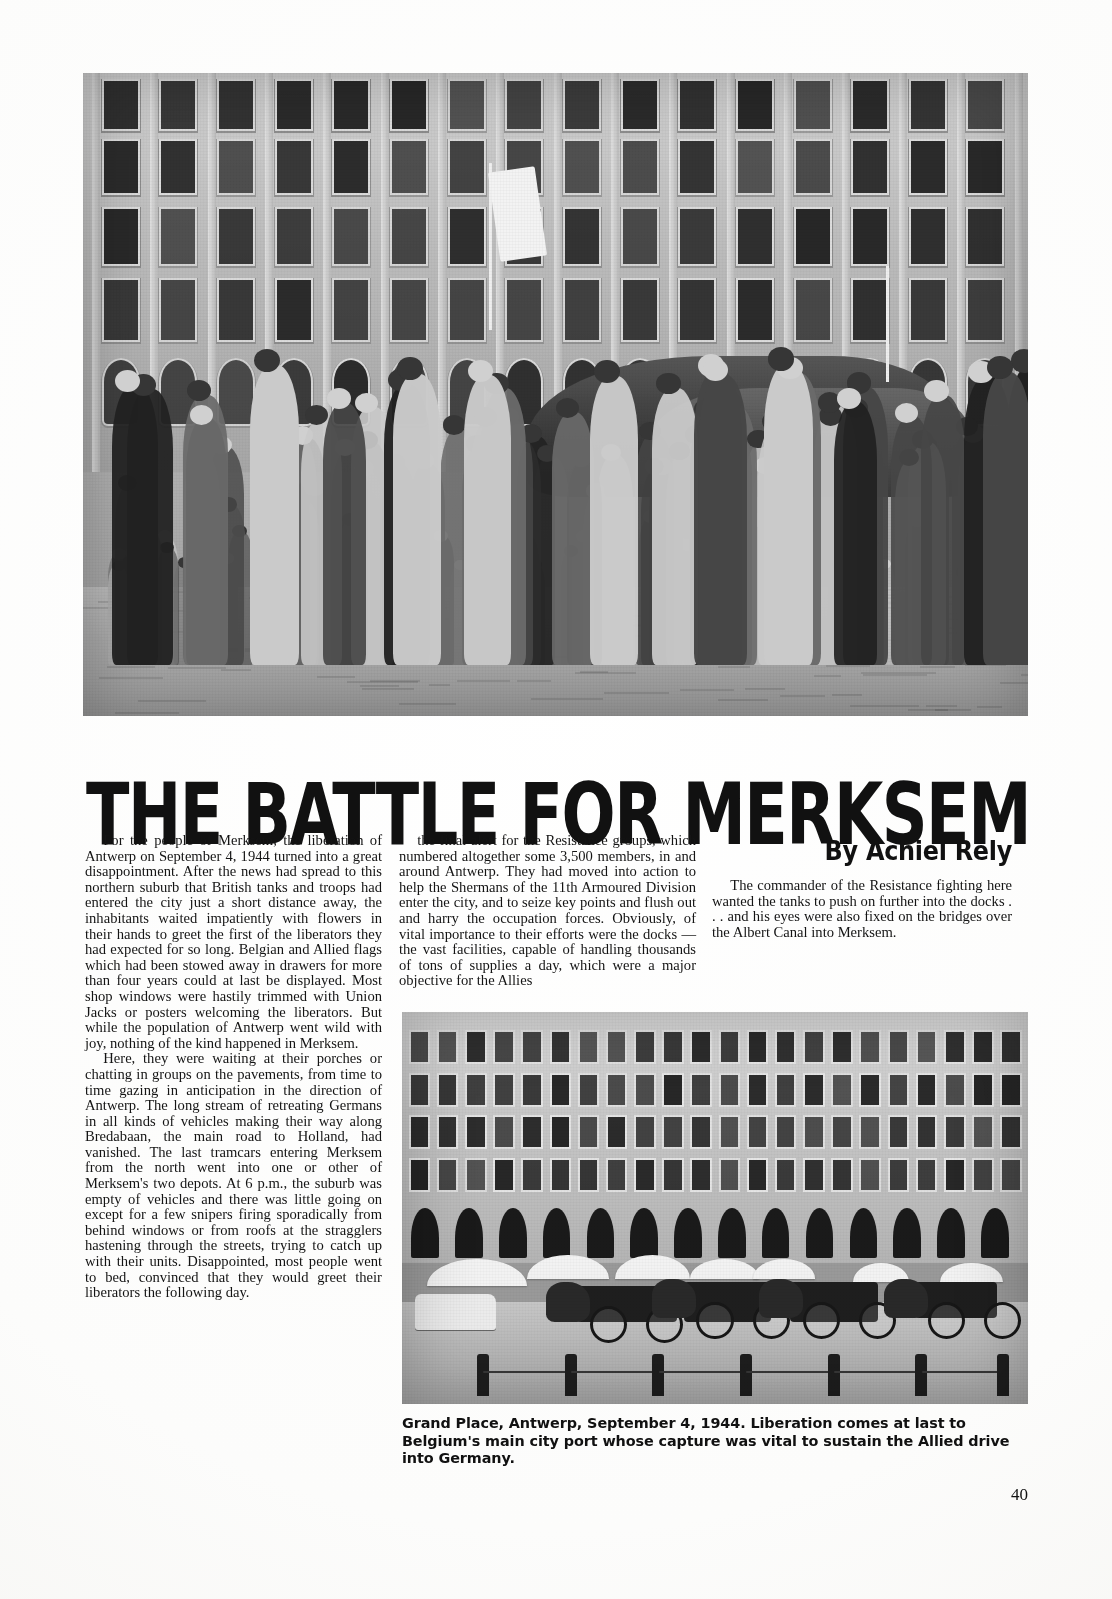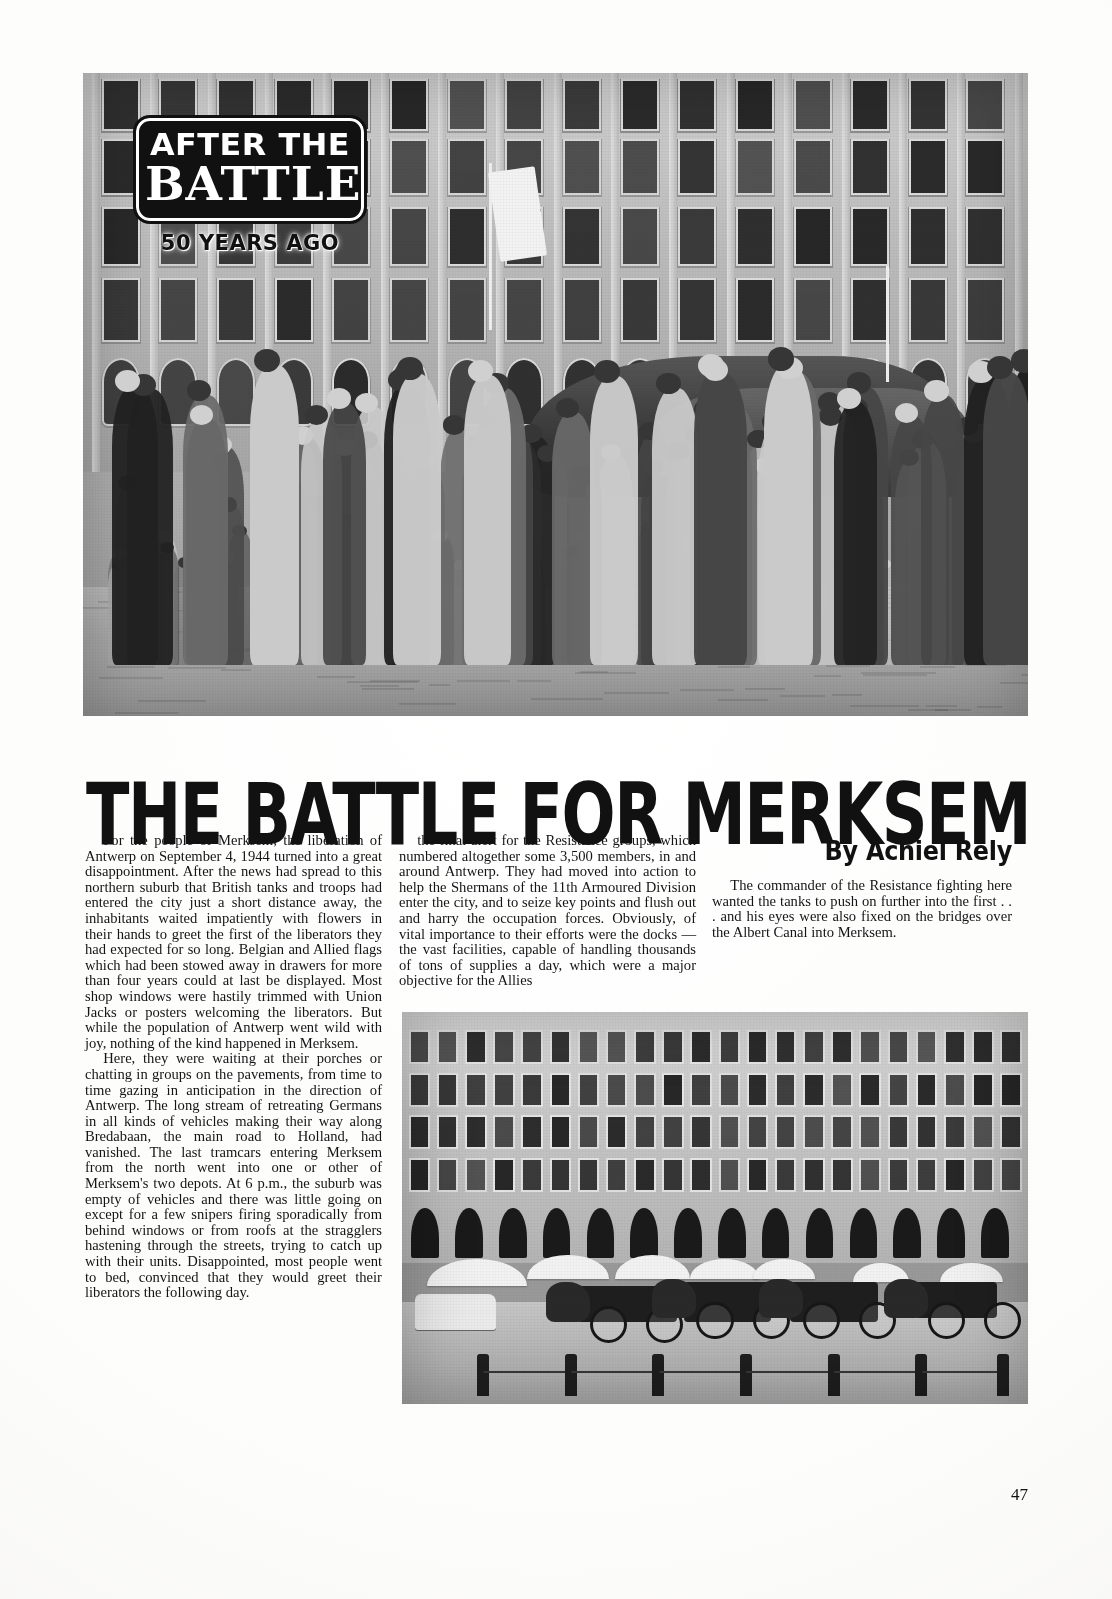--- a/index.html
+++ b/index.html
@@ -592,41 +592,34 @@
         <div class="fig " style="left: 98.7458%; width: 2.67859%; height: 41.1477%; z-index: 2; opacity: 0.65;"></div>
         <div class="head" style="left: 99.1458%; bottom: 39.1477%; width: 1.61809%; height: 3.84824%; z-index: 3;"></div>
       </div>
     <div class="flagpole" style="left:43%;top:14%;height:26%;"></div>
     <div class="flagcloth" style="left:43.5%;top:15%;width:5%;height:14%;"></div>
     <div class="flagpole" style="left:85%;top:30%;height:18%;"></div>
     <div class="grain"></div>
     <div class="vig"></div>
   </div>
 
-  <div class="logo-wrap">
-    <div class="logo-box">
-      <div class="logo-l1">AFTER THE</div>
-      <div class="logo-l2">BATTLE</div>
-    </div>
-    <div class="logo-sub">50 YEARS AGO</div>
-  </div>
 
   <h1 class="headline" style="font-size: 86px; transform: scaleX(0.740392);">THE BATTLE FOR MERKSEM</h1>
 
   <div class="byline">By Achiel Rely</div>
 
   <div class="col" id="col1">
       <p>For the people of Merksem, the liberation of Antwerp on September 4, 1944 turned into a great disappointment. After the news had spread to this northern suburb that British tanks and troops had entered the city just a short distance away, the inhabitants waited impatiently with flowers in their hands to greet the first of the liberators they had expected for so long. Belgian and Allied flags which had been stowed away in drawers for more than four years could at last be displayed. Most shop windows were hastily trimmed with Union Jacks or posters welcoming the liberators. But while the population of Antwerp went wild with joy, nothing of the kind happened in Merksem.</p>
       <p>Here, they were waiting at their porches or chatting in groups on the pavements, from time to time gazing in anticipation in the direction of Antwerp. The long stream of retreating Germans in all kinds of vehicles making their way along Bredabaan, the main road to Holland, had vanished. The last tramcars entering Merksem from the north went into one or other of Merksem's two depots. At 6 p.m., the suburb was empty of vehicles and there was little going on except for a few snipers firing sporadically from behind windows or from roofs at the stragglers hastening through the streets, trying to catch up with their units. Disappointed, most people went to bed, convinced that they would greet their liberators the following day.</p>
     </div>
   <div class="col" id="col2">
       <p>the final alert for the Resistance groups, which numbered altogether some 3,500 members, in and around Antwerp. They had moved into action to help the Shermans of the 11th Armoured Division enter the city, and to seize key points and flush out and harry the occupation forces. Obviously, of vital importance to their efforts were the docks — the vast facilities, capable of handling thousands of tons of supplies a day, which were a major objective for the Allies</p>
     </div>
   <div class="col" id="col3">
-      <p>The commander of the Resistance fighting here wanted the tanks to push on further into the first . . . and his eyes were also fixed on the bridges over the Albert Canal into Merksem.</p>
+      <p>The commander of the Resistance fighting here wanted the tanks to push on further into the docks . . . and his eyes were also fixed on the bridges over the Albert Canal into Merksem.</p>
     </div>
 
   <div class="photo-bot">
     <div class="b-sky"></div>
     <div class="b-fac">
       <div id="botWins">
           <div class="b-win" style="left: 1.4%; top: 8%; width: 2.8%; height: 12%; opacity: 0.78;"></div>
           <div class="b-win" style="left: 5.9%; top: 8%; width: 2.8%; height: 12%; opacity: 0.73;"></div>
           <div class="b-win" style="left: 10.4%; top: 8%; width: 2.8%; height: 12%; opacity: 0.95;"></div>
           <div class="b-win" style="left: 14.9%; top: 8%; width: 2.8%; height: 12%; opacity: 0.8;"></div>
@@ -767,16 +760,17 @@
         <div class="bollard" style="left: 68%; bottom: 2%;"></div>
         <div class="chain" style="left: 69%; width: 14%; bottom: 8%;"></div>
         <div class="bollard" style="left: 82%; bottom: 2%;"></div>
         <div class="chain" style="left: 83%; width: 13%; bottom: 8%;"></div>
         <div class="bollard" style="left: 95%; bottom: 2%;"></div>
       </div>
     <div class="grain"></div>
     <div class="vig"></div>
   </div>
 
-
-  <div class="pageno">47</div>
+  <div class="caption">Grand Place, Antwerp, September 4, 1944. Liberation comes at last to Belgium's main city port whose capture was vital to sustain the Allied drive into Germany.</div>
+
+  <div class="pageno">40</div>
 
 </div>
 
 </body></html>

